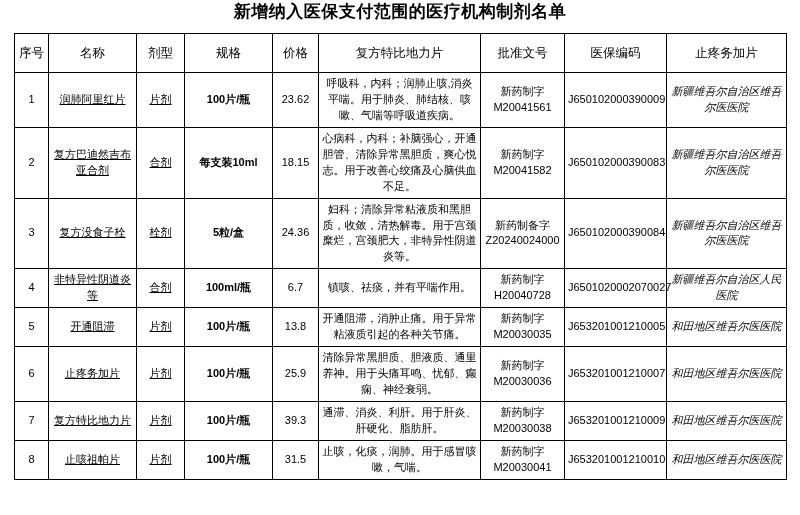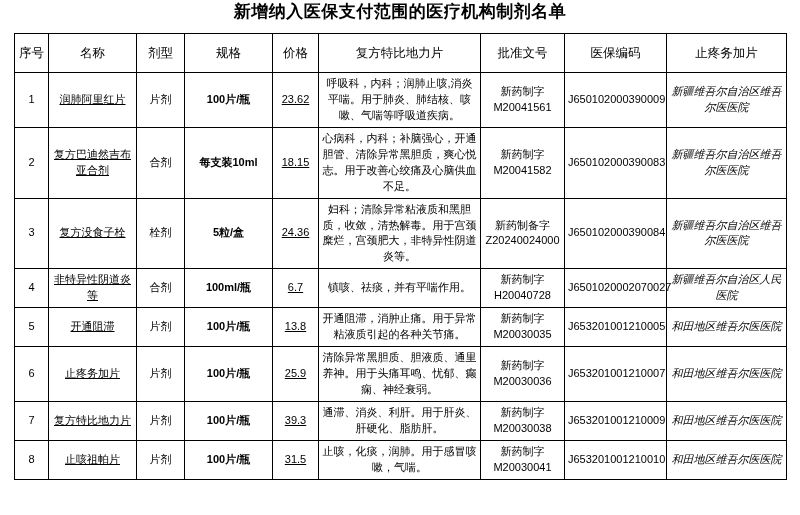--- a/index.html
+++ b/index.html
@@ -52,23 +52,23 @@
     padding: 2px 2px;
   }
   td.scope {
     text-align: left;
     padding-left: 8px;
     padding-right: 6px;
     font-size: 10.5px;
     line-height: 1.5;
   }
   td.num { font-size: 12px; }
-  td.price { font-size: 11.5px; text-decoration: underline; }
+  td.price { font-size: 11.5px; }
   td.name { font-size: 11.5px; text-decoration: underline; }
-  td.form { font-size: 11.5px; }
+  td.form { font-size: 11.5px; text-decoration: underline; }
   td.spec { font-size: 11.5px; font-weight: bold; }
   td.approval { font-size: 11px; line-height: 1.5; }
   td.code { font-size: 11px; }
   td.org { font-size: 11px; line-height: 1.5; font-style: italic; }
 
   
   col.c0 { width: 34px; }
   col.c1 { width: 88px; }
   col.c2 { width: 48px; }
   col.c3 { width: 88px; }

